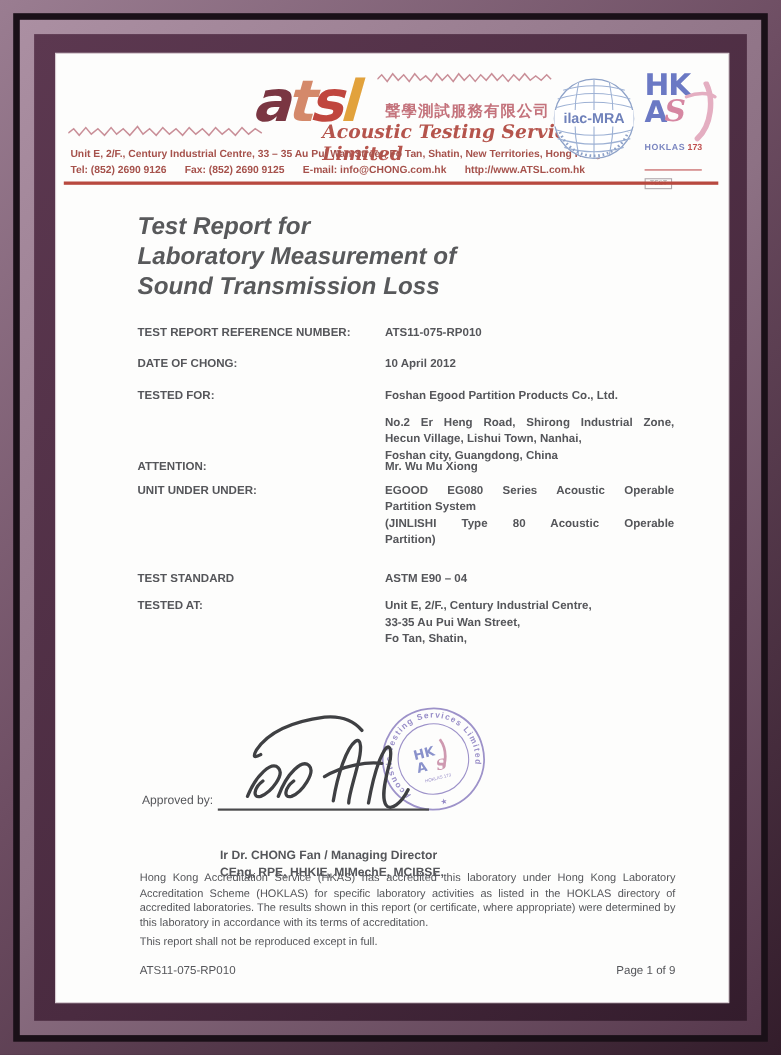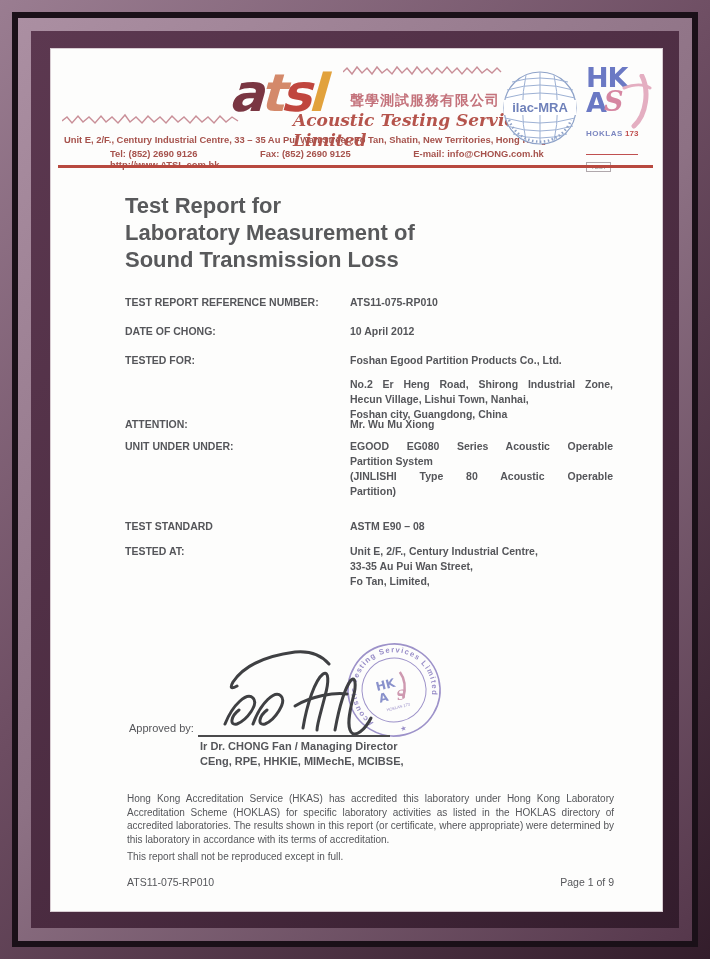--- a/index.html
+++ b/index.html
@@ -28,21 +28,21 @@
           transform:skewX(-16deg); letter-spacing:-4px; line-height:62px; }
   .lg-a { color:#7a3642; } .lg-t { color:#d4896a; }
   .lg-s { color:#c0463e; } .lg-l { color:#e2a23c; }
   .zh { position:absolute; left:300px; top:44px; width:200px; font-size:14px;
         font-weight:bold; letter-spacing:1px; color:#c4737c;font-family:Liberation Serif, serif; }
   .en-script { position:absolute; left:243px; top:62px; width:260px;
         font-family:"DejaVu Serif", serif; font-style:italic; font-weight:bold;
         font-size:17px; color:#b5544c; }
   .addr1 { position:absolute; left:14px; top:86px;  font-size:9.4px; color:#a6524c; font-weight:bold; }
   .addr2 { position:absolute; left:14px; top:100px; font-size:9.4px; color:#a6524c; font-weight:bold; }
-  .addr2 span { margin-right:14px;margin-left:46px; }
+  .addr2 span { margin-right:14px; }
   .hrule { position:absolute; left:8px; right:10px; top:117px; height:2.5px; background:#b8493f; }
 
   .ilac { position:absolute; left:452px; top:22px; width:76px; height:76px; }
   .hkas { position:absolute; left:536px; top:18px; width:72px; height:104px; }
   .hkas-hk { font-family:"DejaVu Sans", sans-serif; font-weight:900; font-size:27px;
              line-height:24px; color:#6b79c4; letter-spacing:-1px; }
   .hkas-row2 { position:relative; height:28px; }
   .hkas-a { font-family:"DejaVu Sans", sans-serif; font-weight:900; font-size:27px;
             line-height:26px; color:#6b79c4; }
   .hkas-s { position:absolute; left:18px; top:-4px; font-family:"DejaVu Serif", serif;
@@ -50,36 +50,36 @@
   .hkas-swoosh { position:absolute; left:30px; top:-16px; }
   .hoklas { margin-top:11px; font-size:8px; font-weight:bold;
             border-bottom:1.5px solid #c05050; display:inline-block; padding-bottom:16px; }
   .hoklas .b { color:#7b86c0; letter-spacing:0.5px; } .hoklas .r { color:#c05050; }
   .testbox { display:inline-block; margin-top:2px; font-size:6px; color:#8a8a8a;
              border:1px solid #b0a8ac; padding:0 4px; line-height:8px; }
 
   
   .title { position:absolute; left:75px; top:144px; font-size:22px; font-weight:bold;
            line-height:27px; color:#58595b; }
-  .title span { display:block; }
+  .title span { display:block;font-style:italic; }
   .row { position:absolute; left:75px; width:488px; font-size:10.5px; font-weight:bold;
          line-height:15px; color:#55565a; }
   .lbl { position:absolute; left:0; top:0; width:222px; }
   .val { position:absolute; left:225px; top:0; width:263px; }
   .stretch { text-align:justify; text-align-last:justify; }
   .r0{top:247px;} .r1{top:276px;} .r2{top:305px;} .r3{top:329px;}
   .r4{top:369px;} .r5{top:391px;} .r6{top:471px;} .r7{top:496px;}
 
   
   .stamp { position:absolute; left:294px; top:592px; width:100px; height:100px;
            transform:rotate(-14deg); opacity:.9; }
   .sig { position:absolute; left:145px; top:596px; }
   .approved { position:absolute; left:79px; top:674px; font-size:11px; }
   .sigline { position:absolute; left:148px; top:687px; width:192px; height:2px; background:#4a4a4c; }
-  .signame { position:absolute; left:150px; top:691px; font-size:11px; font-weight:bold;
+  .signame { position:absolute; left:150px; top:723px; font-size:11px; font-weight:bold;
              line-height:15px; color:#55565a; }
 
   
   .accred { position:absolute; left:77px; top:744px; width:487px; font-size:10px;
             line-height:13.5px; text-align:justify; color:#55565a; }
   .repro  { position:absolute; left:77px; top:803px; font-size:10px; color:#55565a;text-align:right; }
   .botrow { position:absolute; left:77px; top:828px; width:487px; font-size:10.5px; color:#55565a; }
   .botrow .pg { float:right; }
 </style>
 </head>
@@ -182,28 +182,28 @@
     <div class="lbl">UNIT UNDER UNDER:</div>
     <div class="val">
       <div class="stretch">EGOOD EG080 Series Acoustic Operable</div>
       <div>Partition System</div>
       <div class="stretch">(JINLISHI Type 80 Acoustic Operable</div>
       <div>Partition)</div>
     </div>
   </div>
   <div class="row r6">
     <div class="lbl">TEST STANDARD</div>
-    <div class="val">ASTM E90 – 08</div>
+    <div class="val">ASTM E90 – 04</div>
   </div>
   <div class="row r7">
     <div class="lbl">TESTED AT:</div>
     <div class="val">
       <div>Unit E, 2/F., Century Industrial Centre,</div>
       <div>33-35 Au Pui Wan Street,</div>
-      <div>Fo Tan, Limited,</div>
+      <div>Fo Tan, Shatin,</div>
     </div>
   </div>
 
   <svg class="stamp" viewBox="0 0 100 100">
     <circle cx="50" cy="50" r="46" fill="none" stroke="#9387c4" stroke-width="1.6"></circle>
     <circle cx="50" cy="50" r="32" fill="none" stroke="#9387c4" stroke-width="1"></circle>
     <defs>
           <path id="stampArc" d="M 24,78 A 38 38 0 1 1 76,78" fill="none"></path>
         </defs>
     <text font-size="7.6" letter-spacing="1.2" fill="#8d81c2" font-weight="bold" font-family="Liberation Sans, sans-serif">

